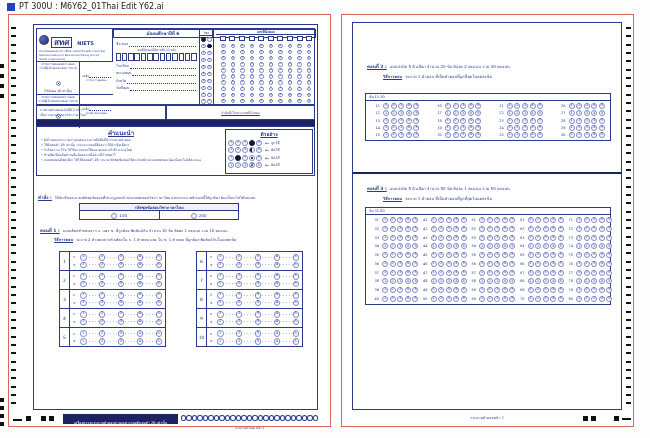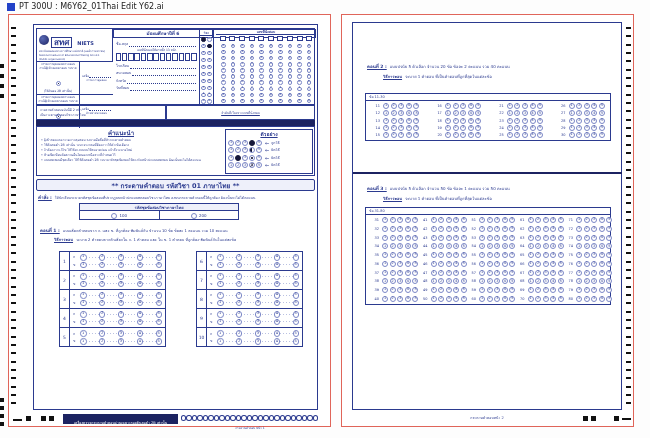--- a/index.html
+++ b/index.html
@@ -450,21 +450,20 @@
             <span class="bub b6">3</span>
             <span class="bub b6 cross">4</span>
             <span class="bub b6">5</span>
             <span class="exarrow">←</span>
             <span class="f35">ผิดวิธี</span>
           </div>
         </div>
     </div>
   </div>
 
-  <div class="abs box ctr f65 bold" style="left:2px;top:154px;width:279px;height:12px;line-height:12px;background:#eef0fa;border-radius:2px;">** กระดาษคำตอบ รหัสวิชา 01 ภาษาไทย **</div>
 
   <div class="abs" style="left:4px;top:169px;width:277px;display:flex;gap:3px;align-items:baseline;">
     <span class="f45 bold und">คำสั่ง :</span>
     <span class="f35">ให้นักเรียนระบายรหัสชุดข้อสอบที่ปรากฏบนหน้าปกแบบทดสอบวิชาภาษาไทย ลงบนกระดาษคำตอบนี้ให้ถูกต้อง มิฉะนั้นจะไม่ได้คะแนน</span>
   </div>
 
   <div class="abs box" style="left:45px;top:178px;width:160px;height:17px;">
     <div class="ctr f4 bold" style="height:7px;line-height:7px;border-bottom:0.7px solid #2b3a8f;background:#eef0fa;">รหัสชุดข้อสอบวิชาภาษาไทย</div>
     <div id="code-options" style="display:flex;height:9px;">
         <div style="flex: 1 1 0%; display: flex; align-items: center; justify-content: center; gap: 2px; border-right: 0.7px solid rgb(43, 58, 143);">

